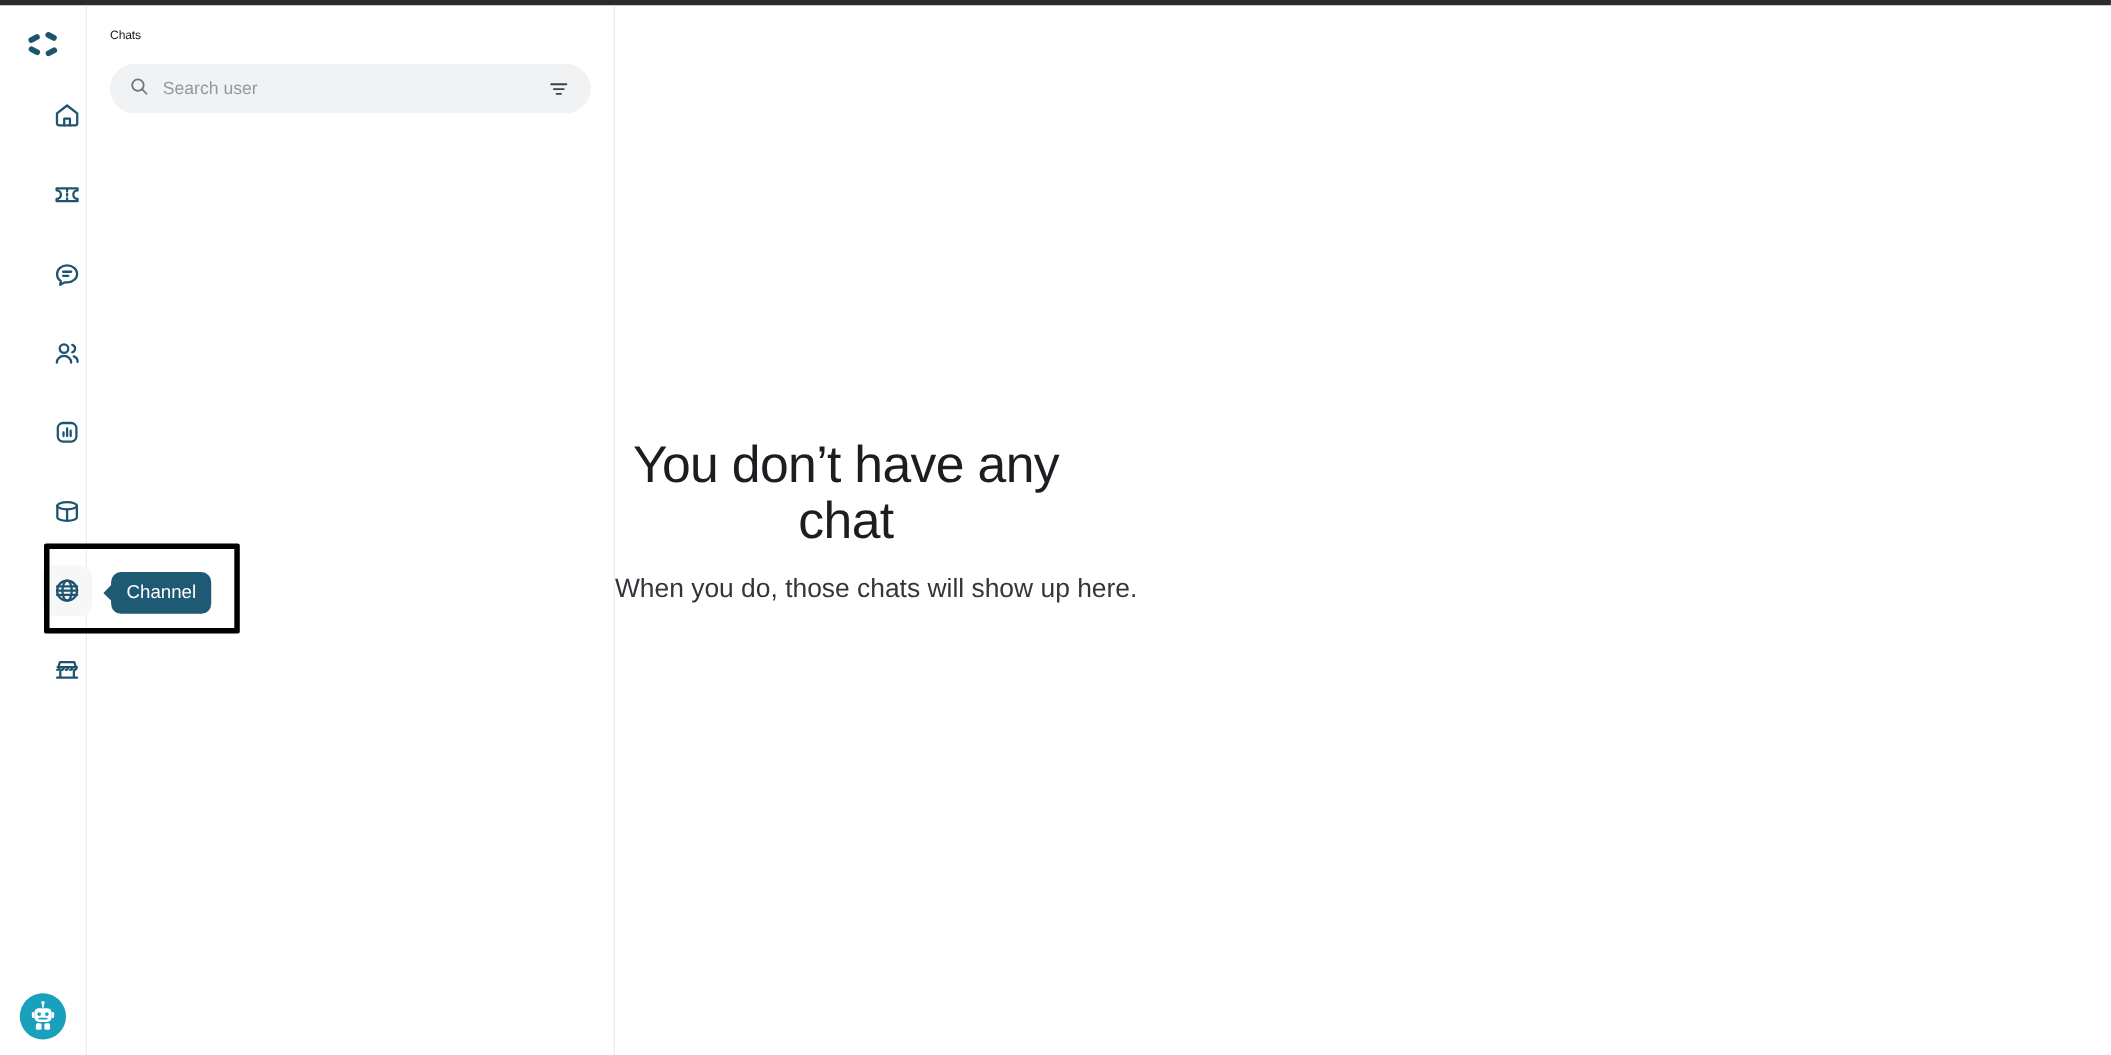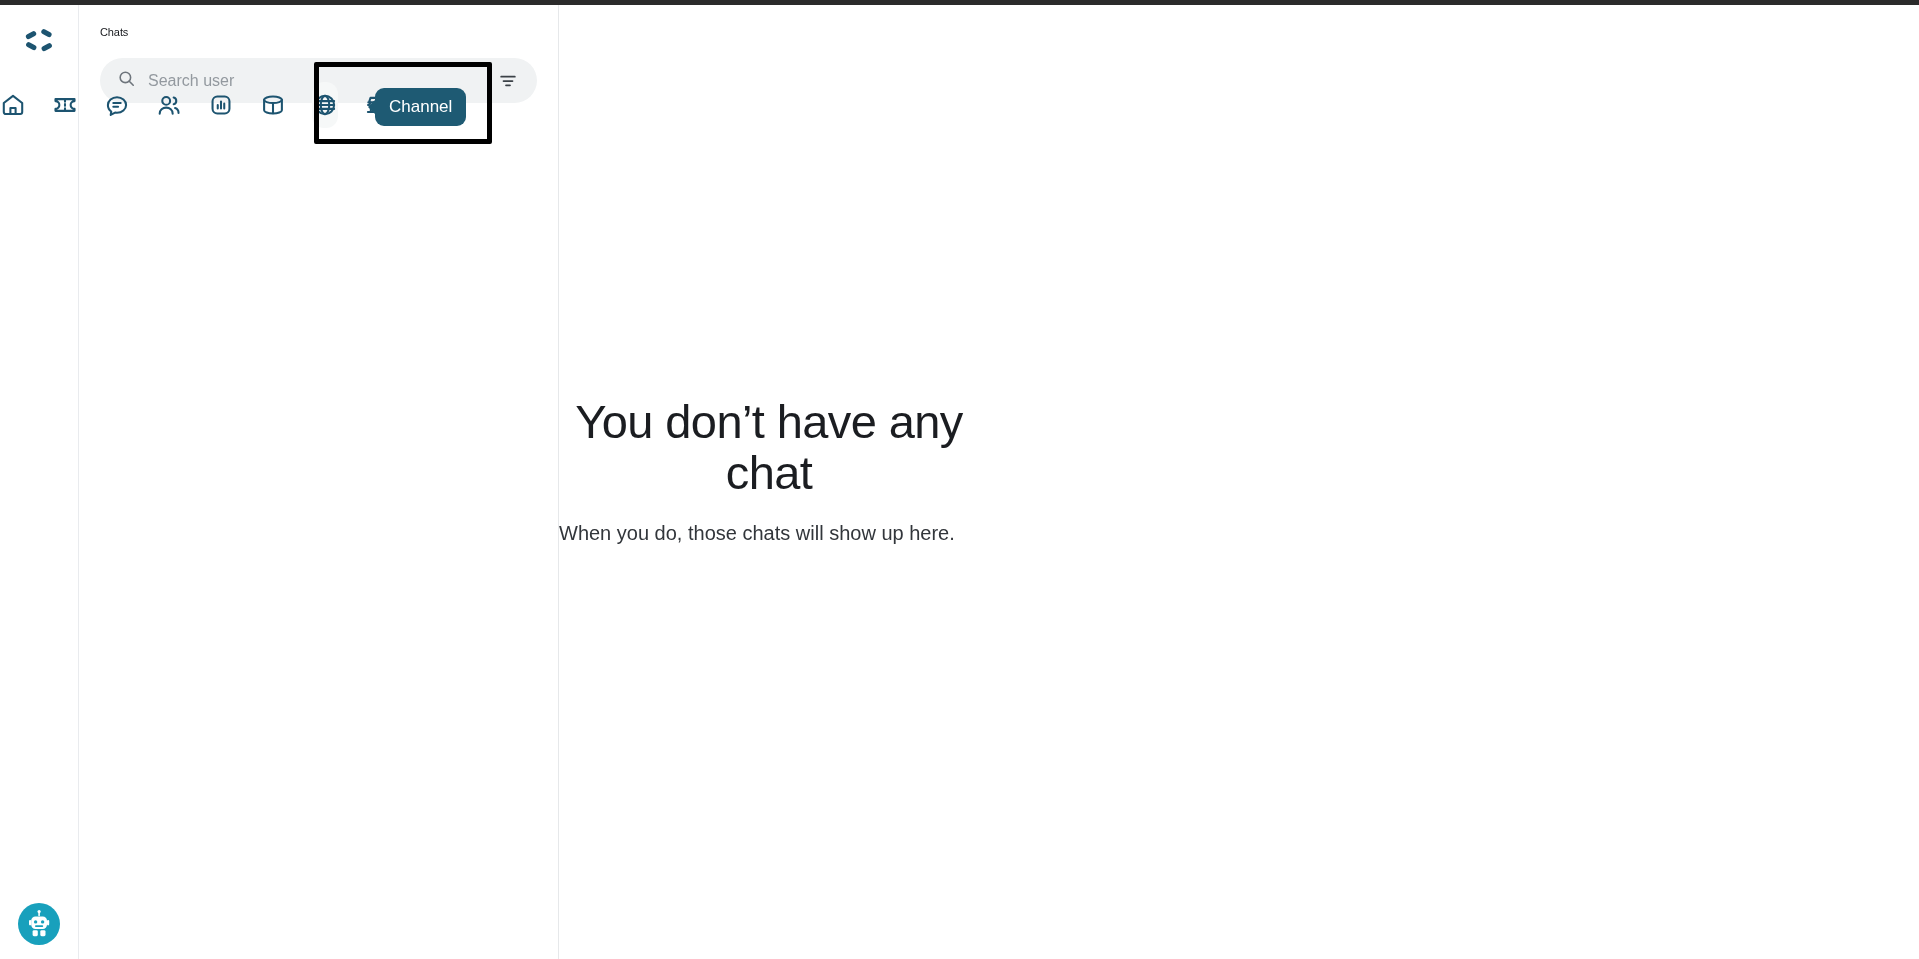--- a/index.html
+++ b/index.html
@@ -31,24 +31,25 @@
     z-index:5;
   }
   .rail-logo {
     margin-top:13px;
     width:44px; height:44px;
     display:flex; align-items:center; justify-content:center;
   }
   .rail-items {
     margin-top:20px;
     display:flex;
-    flex-direction:row;
-    align-items:flex-end;
+    flex-direction:column;
+    align-items:center;
     gap:26px;
     width:100%;
+    padding-left:44px;
   }
   .rail-item {
     position:relative;
     width:46px; height:46px;
     border-radius:12px;
     display:flex;
     align-items:center;
     justify-content:center;
     cursor:pointer;
   }
@@ -168,21 +169,21 @@
     font-size:47px;
     line-height:1.08;
     color:#1b1d21;
     font-weight:400;
     text-align:center;
     max-width:420px;
     letter-spacing:-0.6px;
   }
   .empty-sub {
     margin-top:23px;
-    font-size:20px;
+    font-size:24px;
     color:#32363b;
     text-align:center;
     font-weight:400;
   }
 
   
   .status-url {
     position:absolute;
     left:0;
     bottom:0;

